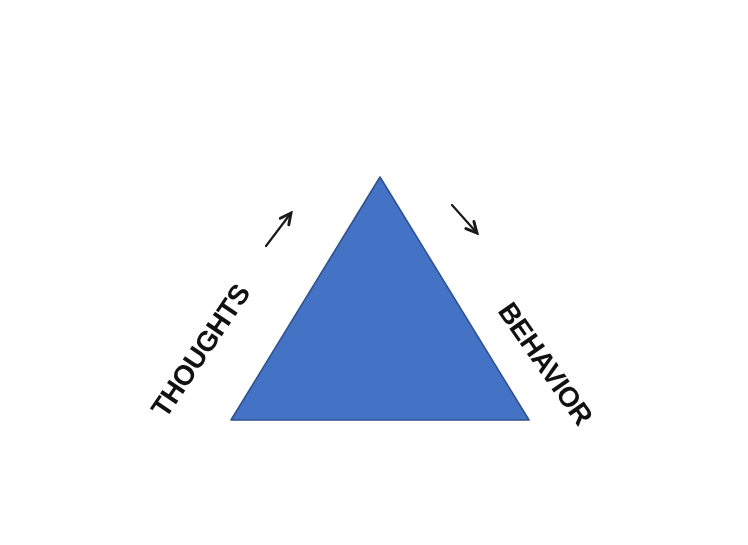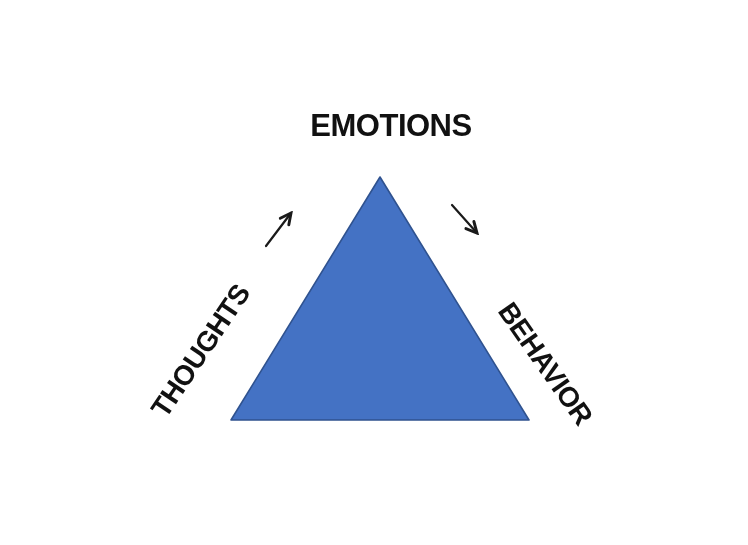--- a/index.html
+++ b/index.html
@@ -56,19 +56,18 @@
       </marker>
     </defs>
 
     <polygon points="380,177 529,420 231,420" stroke-width="1.6" stroke-linejoin="round" fill="#4472C4" stroke="#2F528F"></polygon>
 
     <line x1="266" y1="246" x2="291" y2="213" stroke-width="2.2" stroke-linecap="round" marker-end="url(#openArrowHead)" stroke="#1a1a1a"></line>
 
     <line x1="452" y1="205" x2="477" y2="233" stroke-width="2.2" stroke-linecap="round" marker-end="url(#openArrowHead)" stroke="#1a1a1a"></line>
   </svg>
 
-  <div class="label label-top">EMOTIONS</div>
 
   <div class="label label-left">THOUGHTS</div>
 
   <div class="label label-right">BEHAVIOR</div>
 
 </div>
 
 </body></html>

